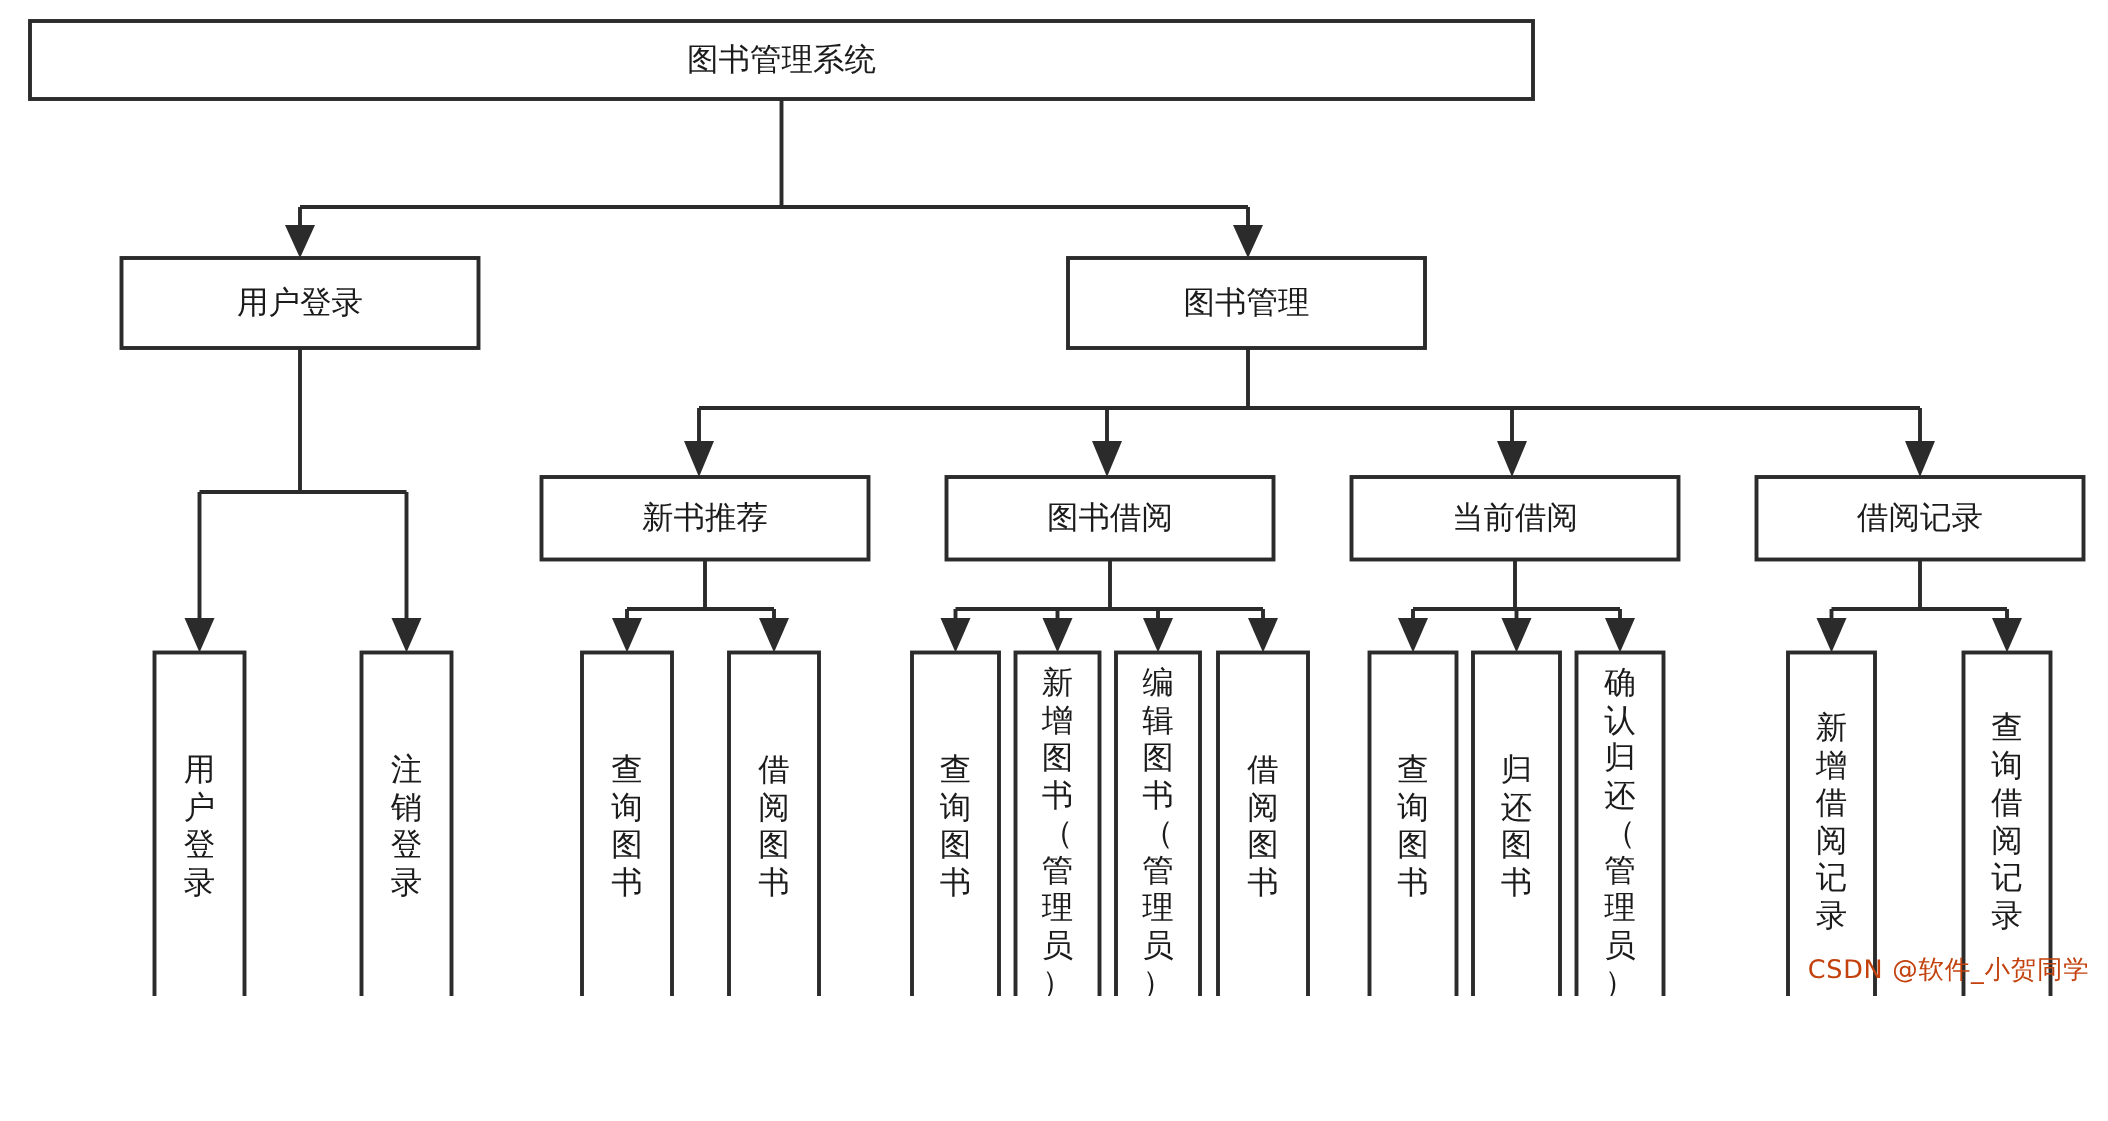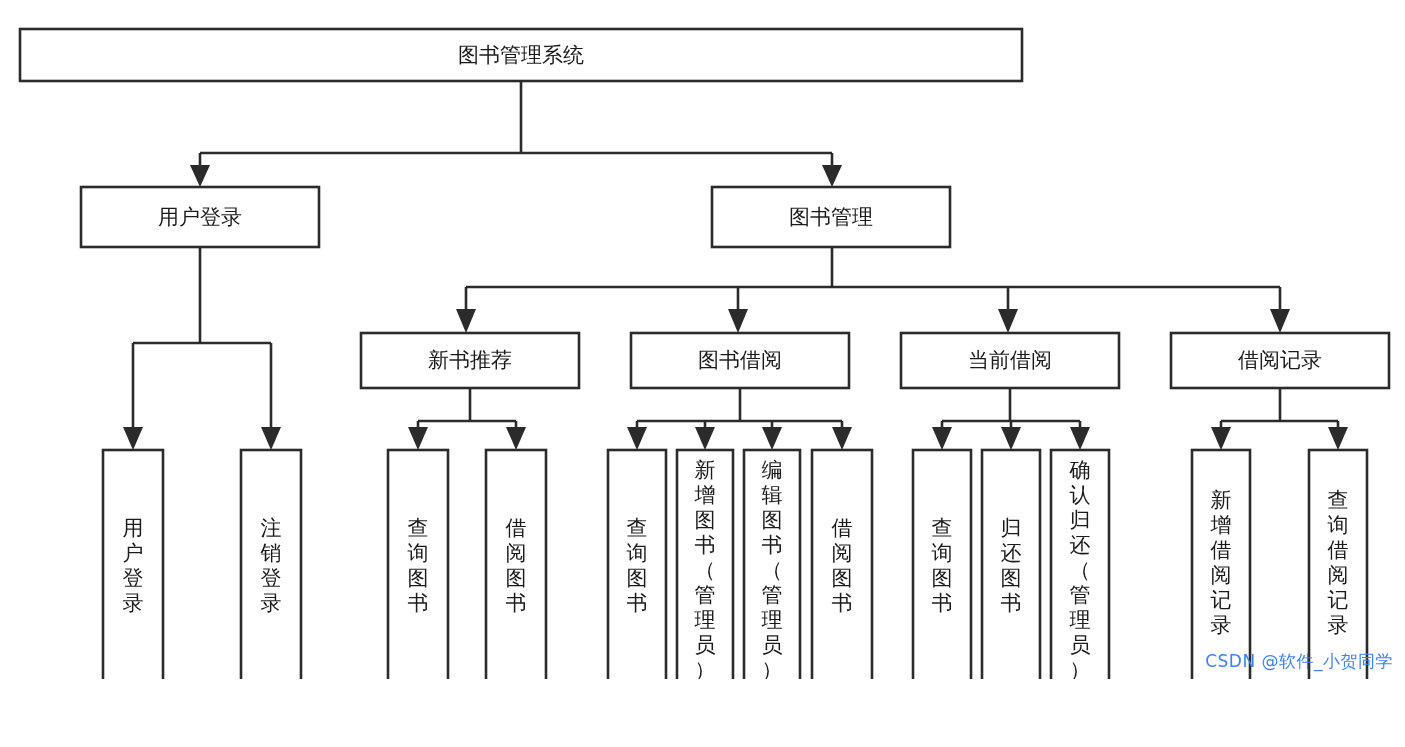--- a/index.html
+++ b/index.html
@@ -10,21 +10,20 @@
   }
   body {
     font-family: "DejaVu Sans", "Liberation Sans", sans-serif;
   }
   #diagram-root {
     position: relative;
     width: 1405px;
     height: 664px;
     background: #ffffff;
     overflow: hidden;
-    margin-top: 15px;
   }
   svg#tree-svg {
     position: absolute;
     left: 0;
     top: 0;
     width: 1405px;
     height: 747px;
     display: block;
   }
   .node-box {
@@ -54,21 +53,21 @@
     font-family: "DejaVu Sans", "Liberation Sans", sans-serif;
     font-size: 21px;
     text-anchor: middle;
   }
   .watermark {
     position: absolute;
     right: 12px;
     bottom: 6px;
     font-family: "DejaVu Sans", "Liberation Sans", sans-serif;
     font-size: 17px;
-    color: #3b82f6;
+    color: #c2410c;
     letter-spacing: 0.5px;
     white-space: nowrap;
     pointer-events: none;
     user-select: none;
   }
 </style>
 </head>
 <body>
 
 <div id="diagram-root">

